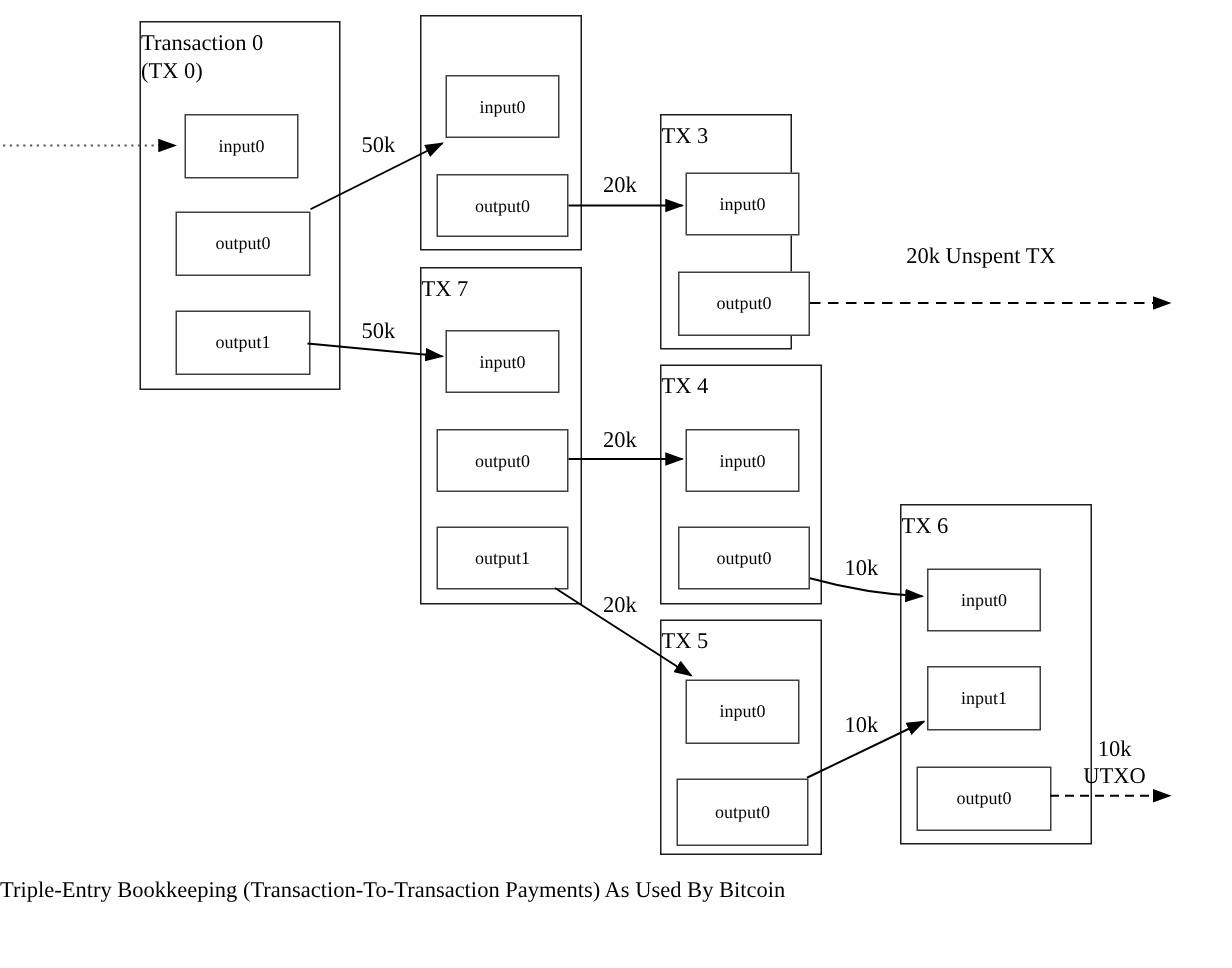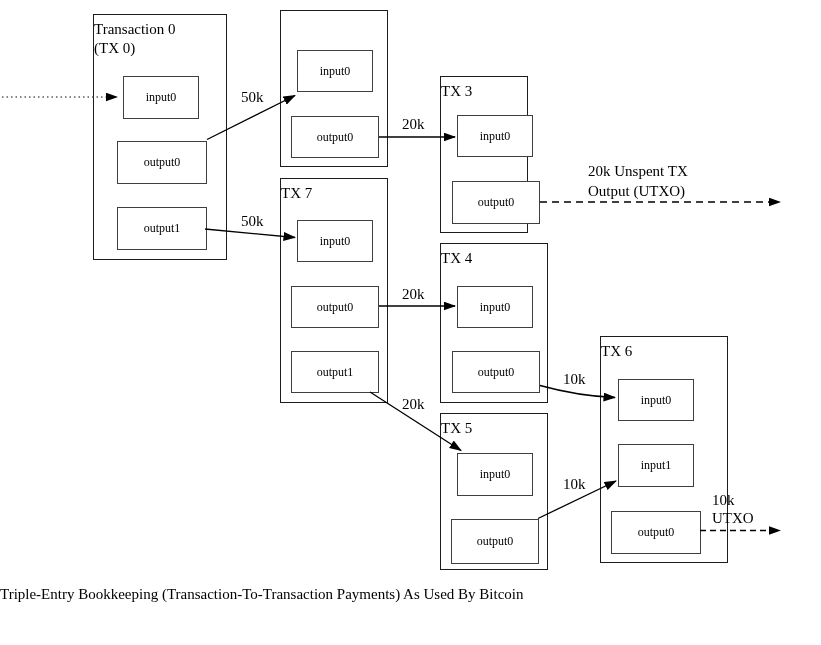--- a/index.html
+++ b/index.html
@@ -14,21 +14,21 @@
   .tx-title {
     text-align:left; font-size:15px; line-height:19px; padding-top:5px;
     white-space:nowrap;
   }
   .port {
     position:absolute; border:1.5px solid #3f3f3f; background:#ffffff;
     box-sizing:border-box; display:flex; align-items:center; justify-content:center;
     font-size:12px; white-space:nowrap;
   }
   .lbl { position:absolute; font-size:15px; white-space:nowrap; }
-  .lbl-block { position:absolute; font-size:15px; }
+  .lbl-block { position:absolute; font-size:15px; text-align:center; }
   .src-annot { position:absolute; left:8px; top:34px; width:78px; text-align:center;
     font-size:15px; line-height:20px; }
   .utxo20 { left:588px; top:161px; width:132px; line-height:20px; }
   .utxo10 { left:712px; top:491px; width:62px; line-height:18px; }
   .caption { position:absolute; left:0; top:586px; width:780px; 
     font-size:15px; }
   svg.flows { position:absolute; left:0; top:0; width:821px; height:645px; z-index:5;
     pointer-events:none; }
 </style>
 </head>
@@ -87,21 +87,20 @@
   <div class="lbl" style="left:241px;top:89px">50k</div>
   <div class="lbl" style="left:241px;top:213px">50k</div>
   <div class="lbl" style="left:402px;top:116px">20k</div>
   <div class="lbl" style="left:402px;top:286px">20k</div>
   <div class="lbl" style="left:402px;top:396px">20k</div>
   <div class="lbl" style="left:563px;top:371px">10k</div>
   <div class="lbl" style="left:563px;top:476px">10k</div>
 
   <div class="lbl-block utxo20">
     <div>20k Unspent TX</div>
-    <div>Output (UTXO)</div>
   </div>
   <div class="lbl-block utxo10">
     <div>10k</div>
     <div>UTXO</div>
   </div>
 
   <div class="caption">Triple-Entry Bookkeeping (Transaction-To-Transaction Payments) As Used By Bitcoin</div>
 
   <svg class="flows" viewBox="0 0 821 645">
     <defs>

